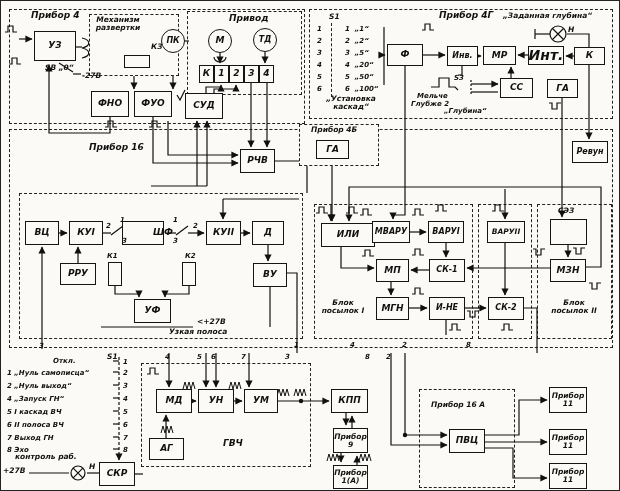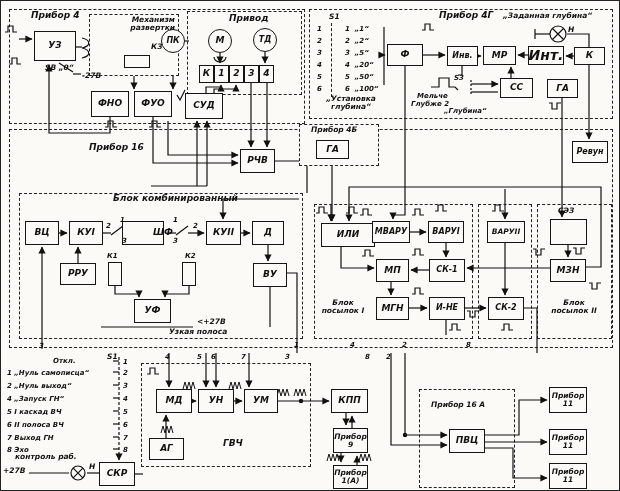--- a/index.html
+++ b/index.html
@@ -209,21 +209,21 @@
       <use href="#bu" x="160" y="424"></use>
     </g>
   </svg>
 
   <div class="dbox" style="left:8px;top:8px;width:296px;height:115px;"></div>
   <div class="lbl" style="left:30px;top:10px;">Прибор 4</div>
   <div class="box" style="left:33px;top:30px;width:42px;height:30px;">УЗ</div>
   <div class="lbl sm" style="left:44px;top:63px;">SВ „0“</div>
   <div class="lbl sm" style="left:81px;top:71px;">-27В</div>
   <div class="dbox" style="left:88px;top:13px;width:90px;height:62px;z-index:2;background:#fbfaf6;"></div>
-  <div class="lbl sm ctr" style="left:92px;top:15px;width:82px;z-index:4;text-align:right;">
+  <div class="lbl sm ctr" style="left:76px;top:15px;width:82px;z-index:4;">
     <span>Механизм</span><br>
     <span>развертки</span>
   </div>
   <div class="lbl sm" style="left:150px;top:42px;">КЗ</div>
   <div class="box" style="left:123px;top:54px;width:26px;height:13px;border-width:1.2px;"></div>
   <div class="box" style="left:90px;top:90px;width:38px;height:26px;">ФНО</div>
   <div class="box" style="left:133px;top:90px;width:38px;height:26px;">ФУО</div>
   <div class="box circle" style="left:160px;top:28px;width:24px;height:24px;font-size:8px;">ПК</div>
   <div class="dbox" style="left:186px;top:10px;width:115px;height:84px;"></div>
   <div class="lbl" style="left:228px;top:13px;">Привод</div>
@@ -250,21 +250,21 @@
     <div class="lbl tn" style="left:0;top:62px;">6</div>
     <div class="abs" style="left:14px;top:0;width:0;height:74px;border-left:1.3px dashed #222;"></div>
     <div class="lbl tn" style="left:28px;top:2px;"><span>1</span>&nbsp;&nbsp;<span>„1“</span></div>
     <div class="lbl tn" style="left:28px;top:14px;"><span>2</span>&nbsp;&nbsp;<span>„2“</span></div>
     <div class="lbl tn" style="left:28px;top:26px;"><span>3</span>&nbsp;&nbsp;<span>„5“</span></div>
     <div class="lbl tn" style="left:28px;top:38px;"><span>4</span>&nbsp;&nbsp;<span>„20“</span></div>
     <div class="lbl tn" style="left:28px;top:50px;"><span>5</span>&nbsp;&nbsp;<span>„50“</span></div>
     <div class="lbl tn" style="left:28px;top:62px;"><span>6</span>&nbsp;&nbsp;<span>„100“</span></div>
   </div>
   <div class="lbl sm ctr" style="left:310px;top:94px;width:80px;">
-    <span>„Установка</span><br><span>глубина“</span>
+    <span>„Установка</span><br><span>каскад“</span>
   </div>
   <div class="box" style="left:386px;top:43px;width:36px;height:22px;">Ф</div>
   <div class="box" style="left:446px;top:45px;width:31px;height:20px;font-size:8px;">Инв.</div>
   <div class="box" style="left:482px;top:45px;width:33px;height:19px;">МР</div>
   <div class="box" style="left:527px;top:45px;width:36px;height:19px;font-size:14px;">Инт.</div>
   <div class="box" style="left:573px;top:46px;width:31px;height:18px;">К</div>
   <div class="lbl sm" style="left:502px;top:11px;">„Заданная глубина“</div>
   <div class="lbl sm" style="left:567px;top:25px;">Н</div>
   <div class="lbl tn" style="left:416px;top:91px;">Мельче</div>
   <div class="lbl tn" style="left:410px;top:99px;">Глубже 2</div>
@@ -275,21 +275,20 @@
   <div class="box" style="left:571px;top:140px;width:36px;height:22px;font-size:8px;">Ревун</div>
 
   <div class="dbox" style="left:8px;top:128px;width:604px;height:219px;"></div>
   <div class="lbl" style="left:88px;top:142px;">Прибор 16</div>
   <div class="box" style="left:239px;top:148px;width:35px;height:24px;">РЧВ</div>
   <div class="dbox" style="left:298px;top:123px;width:80px;height:42px;background:#fbfaf6;z-index:2;"></div>
   <div class="lbl sm" style="left:310px;top:125px;z-index:4;">Прибор 4Б</div>
   <div class="box" style="left:315px;top:139px;width:33px;height:19px;">ГА</div>
 
   <div class="dbox" style="left:18px;top:192px;width:284px;height:146px;"></div>
-  <div class="lbl" style="left:112px;top:193px;">Блок комбинированный</div>
   <div class="box" style="left:24px;top:220px;width:34px;height:24px;">ВЦ</div>
   <div class="box" style="left:68px;top:220px;width:34px;height:24px;">КУI</div>
   <div class="box" style="left:121px;top:220px;width:34px;height:24px;padding-left:40px;">ШФ</div>
   <div class="box" style="left:205px;top:220px;width:35px;height:24px;">КУII</div>
   <div class="box" style="left:251px;top:220px;width:32px;height:24px;">Д</div>
   <div class="lbl tn" style="left:105px;top:221px;">2</div>
   <div class="lbl tn" style="left:119px;top:215px;">1</div>
   <div class="lbl tn" style="left:121px;top:236px;">3</div>
   <div class="lbl tn" style="left:172px;top:215px;">1</div>
   <div class="lbl tn" style="left:172px;top:236px;">3</div>

